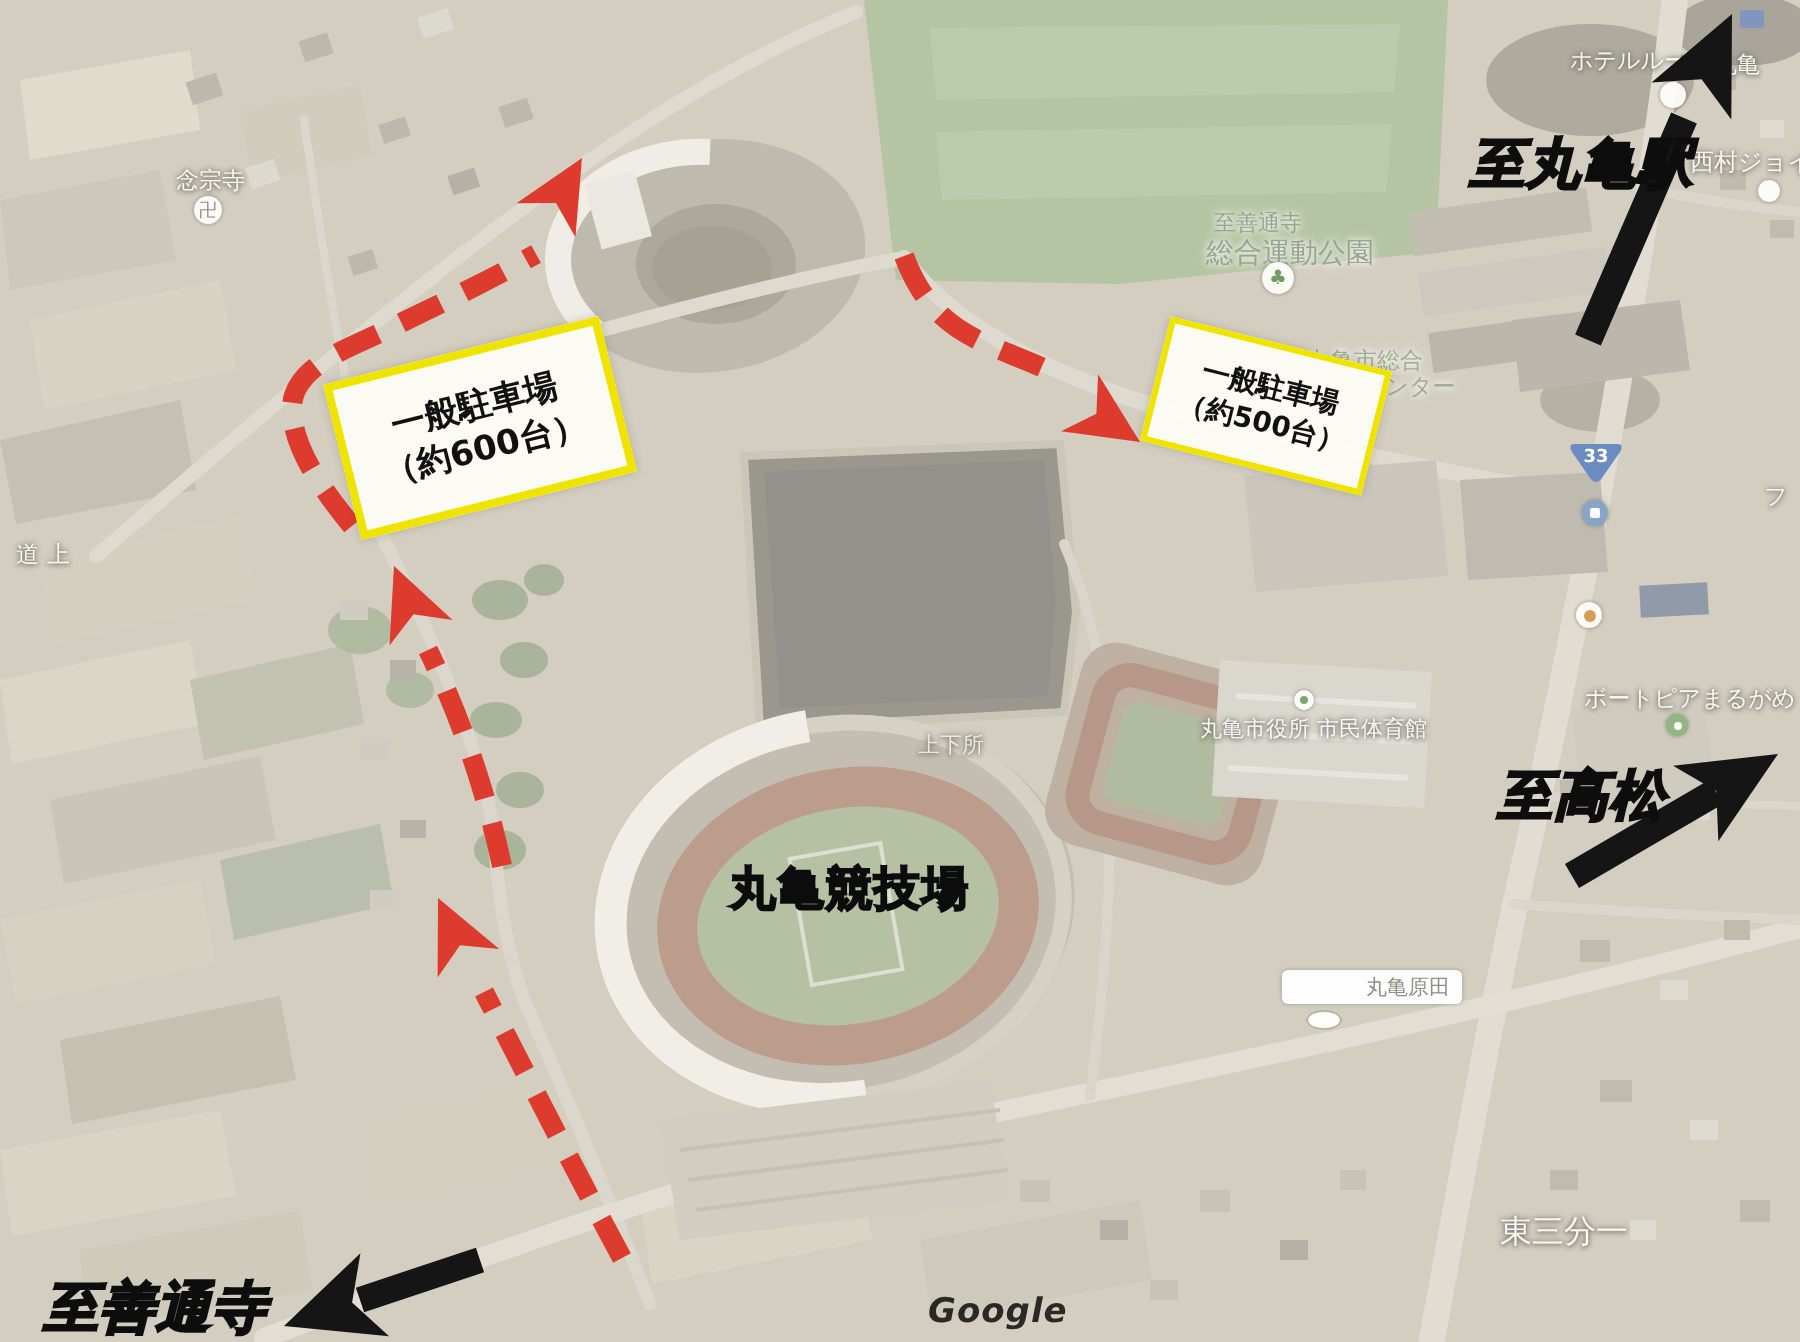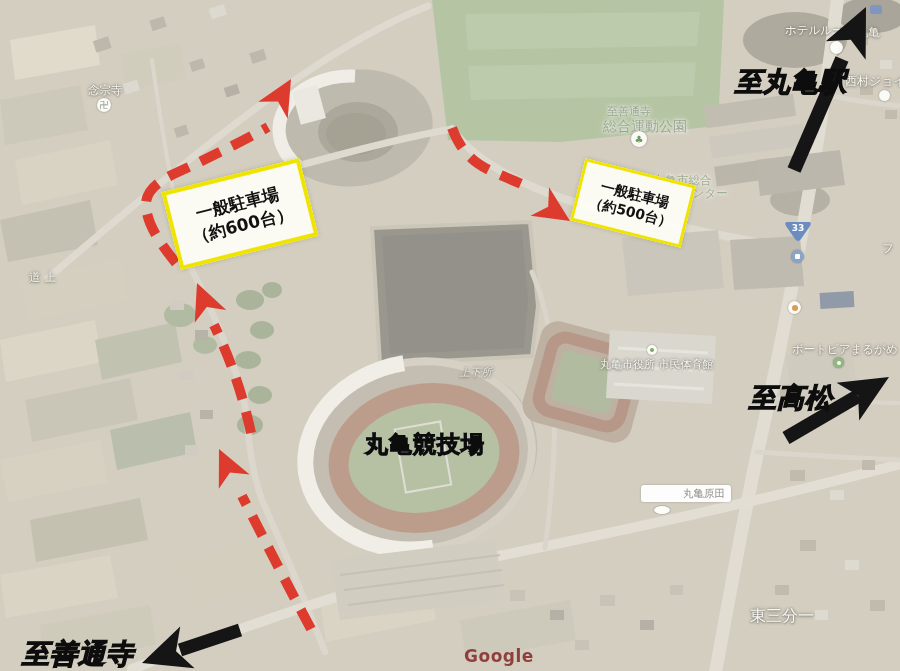--- a/index.html
+++ b/index.html
@@ -10,37 +10,37 @@
   .stage svg{position:absolute;left:0;top:0;}
   .layer{position:absolute;left:0;top:0;width:900px;height:671px;}
   .wash{background:rgba(255,255,255,0.16);pointer-events:none;}
   
   .poi{
     position:absolute;font-size:11.5px;color:#fbfbf7;white-space:nowrap;
     text-shadow:0 0 2px rgba(110,107,98,.95),0 0 4px rgba(110,107,98,.6),0 1px 2px rgba(110,107,98,.55);
     opacity:.93;
     text-align:center;
   }
-  .poi-gray{color:#ecebe5;font-style:italic;}
+  .poi-gray{color:#ecebe5;}
   .poi-green{color:#9aab8a;text-shadow:0 0 3px rgba(255,255,255,.95),0 0 5px rgba(255,255,255,.8);}
   .poi-park{color:#9aa092;text-shadow:0 0 3px rgba(255,255,255,.95),0 0 5px rgba(255,255,255,.8);}
   .icon-circle{
     position:absolute;border-radius:50%;background:#fdfdfa;
     box-shadow:0 0 2px rgba(100,98,90,.7);display:flex;align-items:center;justify-content:center;
     opacity:.95;
   }
   .badge{
     position:absolute;background:rgba(255,255,255,.96);border-radius:3px;
     color:#8f8f87;font-size:10.5px;display:flex;align-items:center;justify-content:center;
     box-shadow:0 0 2px rgba(120,118,110,.6);white-space:nowrap;padding-left:36px;
   }
   .oval{position:absolute;background:#fdfdfa;border:1px solid #b7b3a8;border-radius:50%;}
   .watermark{
-    position:absolute;font-size:17px;font-weight:bold;color:#7f1d1d;
-    letter-spacing:.5px;opacity:.8;
+    position:absolute;font-size:17px;font-weight:bold;color:#000000;
+    letter-spacing:.5px;opacity:.8;font-style:italic;
   }
   
   .dest{
     position:absolute;color:#0d0d0d;font-weight:bold;font-size:27px;white-space:nowrap;
     -webkit-text-stroke:1.3px #0d0d0d;letter-spacing:1px;font-style:italic;
   }
   .stadium-title{
     position:absolute;color:#1d4ed8;font-weight:bold;font-size:23px;white-space:nowrap;
     -webkit-text-stroke:1px #0c0c0c;letter-spacing:1px;text-align:center;
   }
@@ -201,21 +201,21 @@
       </g>
     </g>
   </svg>
 
   <div class="layer wash"></div>
 
   <div class="layer">
     <div class="poi" style="left:88px;top:83px">念宗寺</div>
     <div class="icon-circle" style="left:97px;top:98px;width:14px;height:14px;font-size:9px;color:#8a8880">卍</div>
 
-    <div class="poi" style="left:29px;top:270px;letter-spacing:4px">道上</div>
+    <div class="poi" style="left:8px;top:270px;letter-spacing:4px">道上</div>
     <div class="poi poi-gray" style="left:459px;top:365px;font-size:11px">上下所</div>
 
     <div class="poi poi-park" style="left:607px;top:104px;font-size:11px">至善通寺</div>
     <div class="poi poi-park" style="left:603px;top:118px;font-size:14px">総合運動公園</div>
     <div class="icon-circle" style="left:631px;top:131px;width:16px;height:16px;font-size:10px;color:#6a9a5b">♣</div>
 
     <div class="poi poi-green" style="left:654px;top:173px">丸亀市総合</div>
     <div class="poi poi-green" style="left:681px;top:186px">センター</div>
 
     <div class="poi" style="left:785px;top:23px">ホテルルー</div>

